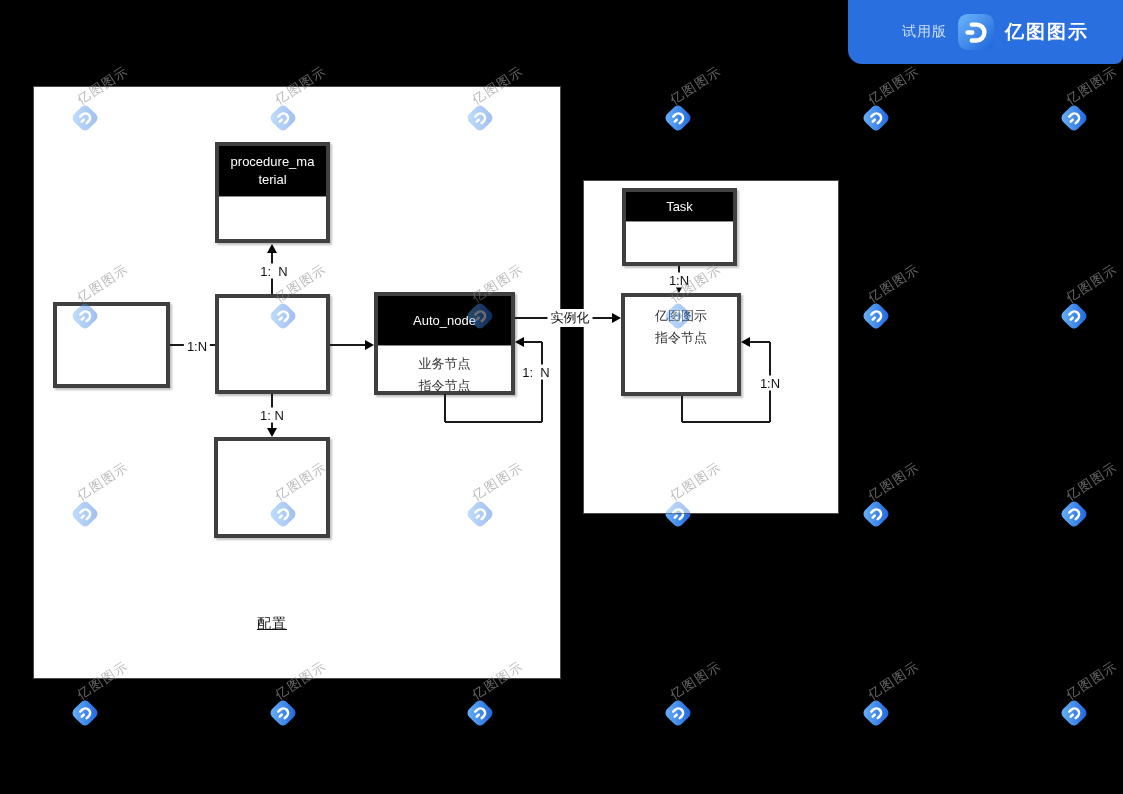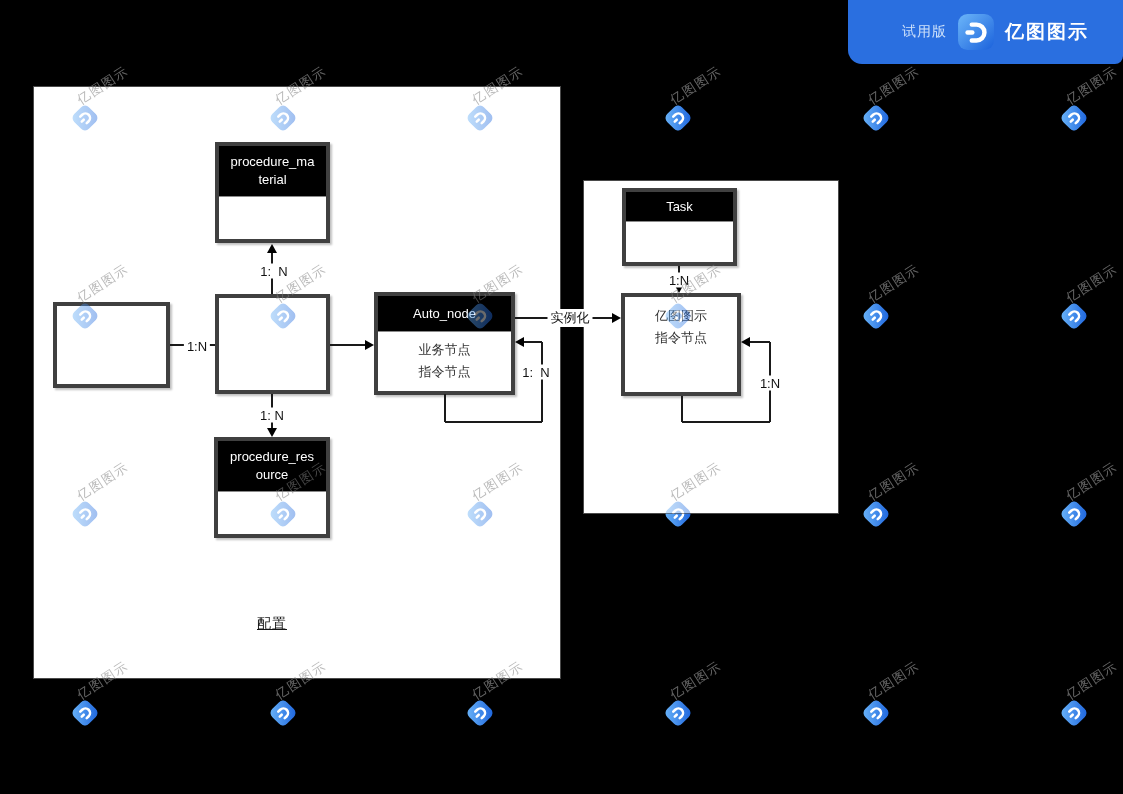--- a/index.html
+++ b/index.html
@@ -246,33 +246,29 @@
         </div>
         <div class="entity-body" style="height: 48px;"></div>
       </div>
       <div class="entity" style="left: 53px; top: 302px; width: 117px; height: 86px;">
         <div class="entity-body" style="height: 49px;"></div>
       </div>
       <div class="entity" style="left: 215px; top: 294px; width: 115px; height: 100px;">
         <div class="entity-body" style="height: 49px;"></div>
       </div>
       <div class="entity" style="left: 374px; top: 292px; width: 141px; height: 103px;">
-        <div class="entity-header" style="height: 36px;">
+        <div class="entity-header" style="height: 50px;">
           <div>Auto_node</div>
         </div>
         <div class="entity-body" style="height: 58px;">
           <div>业务节点</div>
           <div>指令节点</div>
         </div>
       </div>
       <div class="entity" style="left: 214px; top: 437px; width: 116px; height: 101px;">
-        <div class="entity-header" style="height: 51px;">
-          <div>procedure_res</div>
-          <div>ource</div>
-        </div>
         <div class="entity-body" style="height: 48px;"></div>
       </div>
       <div class="entity" style="left: 622px; top: 188px; width: 115px; height: 78px;">
         <div class="entity-header" style="height: 30px;">
           <div>Task</div>
         </div>
         <div class="entity-body" style="height: 46px;"></div>
       </div>
       <div class="entity" style="left: 621px; top: 293px; width: 120px; height: 103px;">
         <div class="entity-body" style="height: 59px;">

